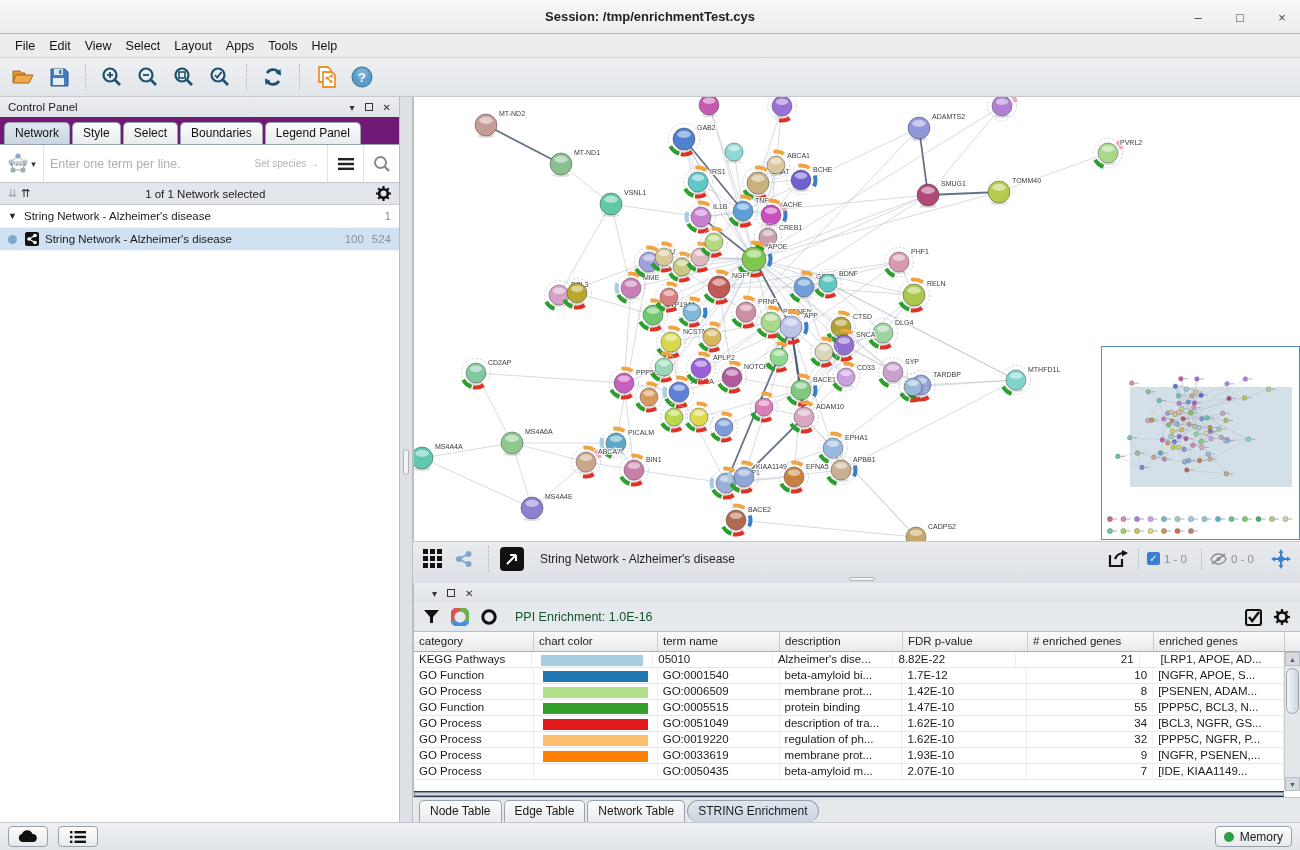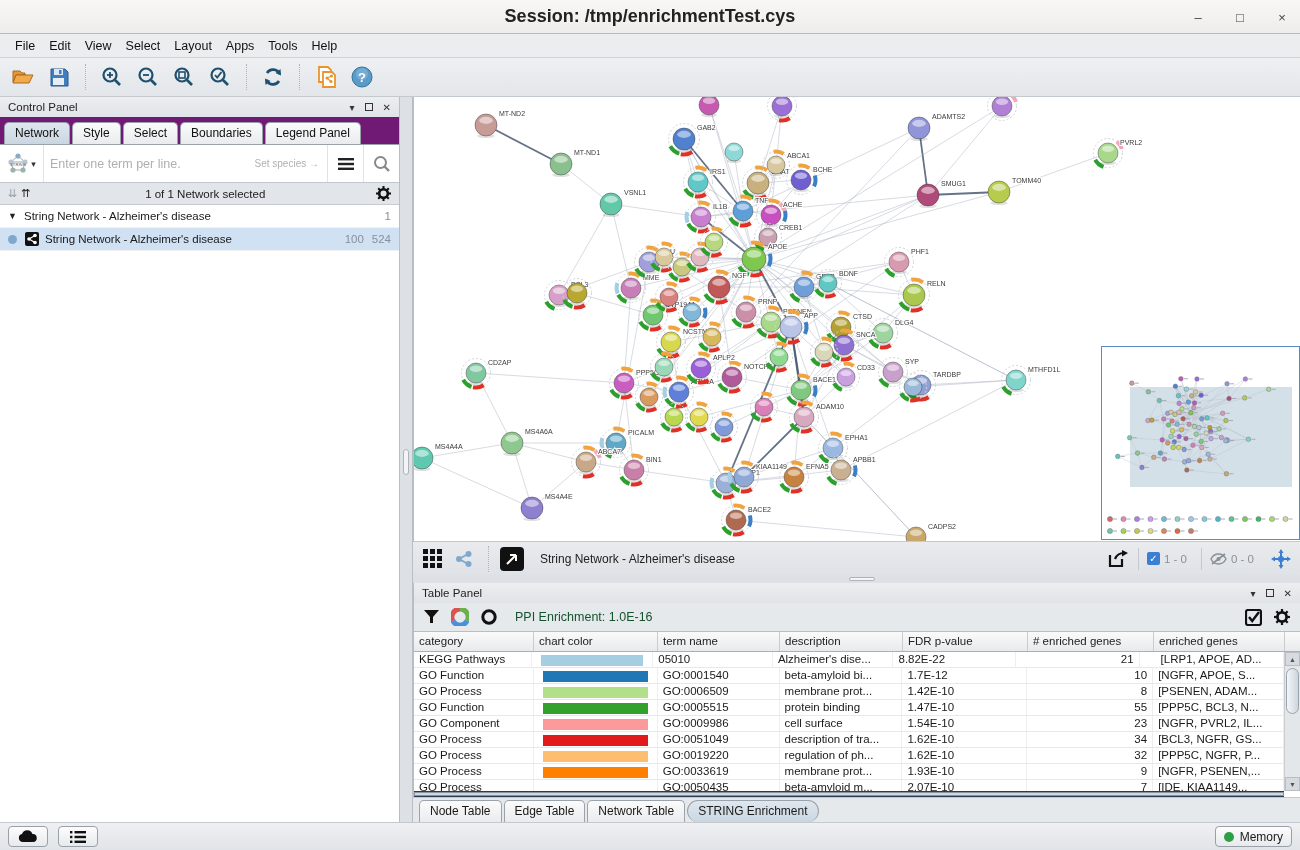--- a/index.html
+++ b/index.html
@@ -3,21 +3,21 @@
 <meta charset="utf-8">
 <style>
   * { margin:0; padding:0; box-sizing:border-box; }
   html,body { width:1300px; height:850px; }
   body { font-family:"Liberation Sans","DejaVu Sans",sans-serif; background:#e8eaed; position:relative; overflow:hidden; color:#1a1a1a; }
 
   
   .titlebar { position:absolute; left:0; top:0; width:1300px; height:34px;
     background:linear-gradient(#f8f7f6,#efedeb); border-bottom:1px solid #b9b9b9;
     display:flex; align-items:center; justify-content:center; }
-  .titlebar .title { font-weight:bold; font-size:18px; color:#222; }
+  .titlebar .title { font-weight:bold; font-size:13px; color:#222; }
   .win-controls { position:absolute; right:10px; top:0; height:34px; display:flex; align-items:center; gap:26px; }
   .win-btn { font-size:13px; color:#444; width:16px; text-align:center; cursor:default; }
 
   .menubar { position:absolute; left:0; top:34px; width:1300px; height:24px;
     background:#ecedee; border-bottom:1px solid #cfd2d6; display:flex; align-items:center; padding-left:8px; }
   .menu-item { font-size:12.5px; padding:3px 7px; color:#111; }
 
   .toolbar { position:absolute; left:0; top:58px; width:1300px; height:39px;
     background:linear-gradient(#eef0f2,#e3e6ea); border-bottom:1px solid #c4c9cf;
     display:flex; align-items:center; padding-left:8px; gap:6px; }
@@ -1567,21 +1567,20 @@
         <polygon points="10,20 7.5,16 12.5,16" fill="#3b7fd4"></polygon>
       <polygon points="0,10 4,7.5 4,12.5" fill="#3b7fd4"></polygon>
         <polygon points="20,10 16,7.5 16,12.5" fill="#3b7fd4"></polygon>
       <circle cx="10" cy="10" r="2.4" fill="none" stroke="#3b7fd4" stroke-width="1.4"></circle>
     </svg>
   </div>
 </div>
 
 <div class="table-panel">
   <div class="panel-header">
-    <span class="ph-title">Table Panel</span>
     <span class="ph-icn">▾</span>
     <span class="float-box"></span>
     <span class="ph-icn" style="font-weight:bold;">✕</span>
   </div>
   <div class="tp-toolbar">
     <svg width="15" height="14" viewBox="0 0 15 14">
       <polygon points="0,0 15,0 9,7 9,13 6,13 6,7" fill="#111"></polygon>
     </svg>
     <svg width="18" height="18" viewBox="0 0 18 18">
       <path d="M9 1A8 8 0 0 0 2 13" fill="none" stroke="#d9534f" stroke-width="5"></path>
@@ -1659,31 +1658,20 @@
           <div class="td" style="width: 124px; display: flex;">
             <div class="swatch" style="background: rgb(51, 160, 44);"></div>
           </div>
           <div class="td" style="width: 122px;">GO:0005515</div>
           <div class="td" style="width: 123px;">protein binding</div>
           <div class="td" style="width: 125px;">1.47E-10</div>
           <div class="td num" style="width: 126px;">55</div>
           <div class="td" style="width: 131px;">[PPP5C, BCL3, N...</div>
         </div>
         <div class="tr">
-          <div class="td" style="width: 120px;">GO Component</div>
-          <div class="td" style="width: 124px; display: flex;">
-            <div class="swatch" style="background: rgb(251, 154, 153);"></div>
-          </div>
-          <div class="td" style="width: 122px;">GO:0009986</div>
-          <div class="td" style="width: 123px;">cell surface</div>
-          <div class="td" style="width: 125px;">1.54E-10</div>
-          <div class="td num" style="width: 126px;">23</div>
-          <div class="td" style="width: 131px;">[NGFR, PVRL2, IL...</div>
-        </div>
-        <div class="tr">
           <div class="td" style="width: 120px;">GO Process</div>
           <div class="td" style="width: 124px; display: flex;">
             <div class="swatch" style="background: rgb(227, 26, 28);"></div>
           </div>
           <div class="td" style="width: 122px;">GO:0051049</div>
           <div class="td" style="width: 123px;">description of tra...</div>
           <div class="td" style="width: 125px;">1.62E-10</div>
           <div class="td num" style="width: 126px;">34</div>
           <div class="td" style="width: 131px;">[BCL3, NGFR, GS...</div>
         </div>

